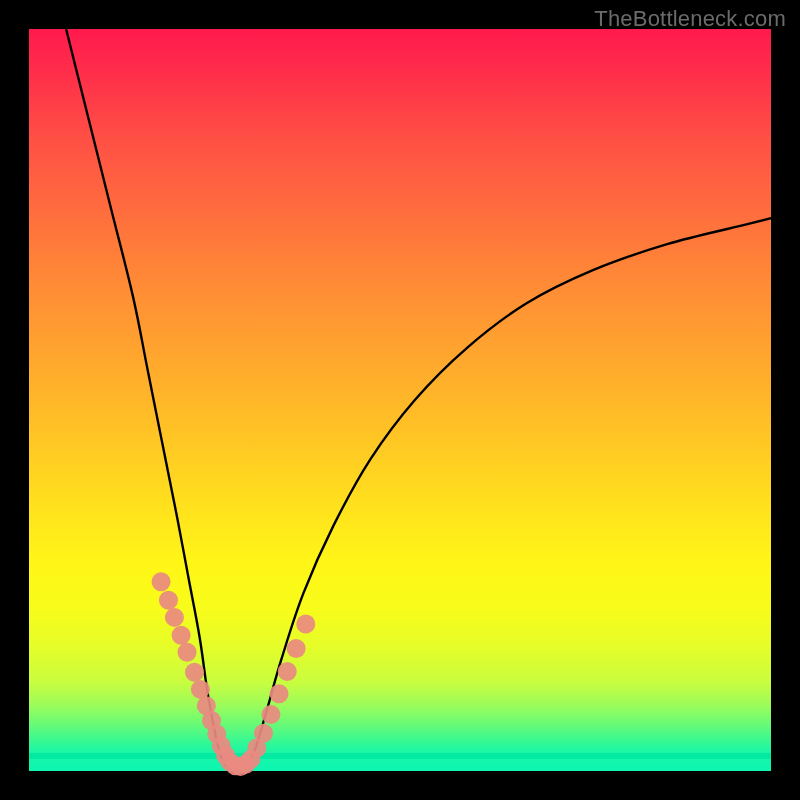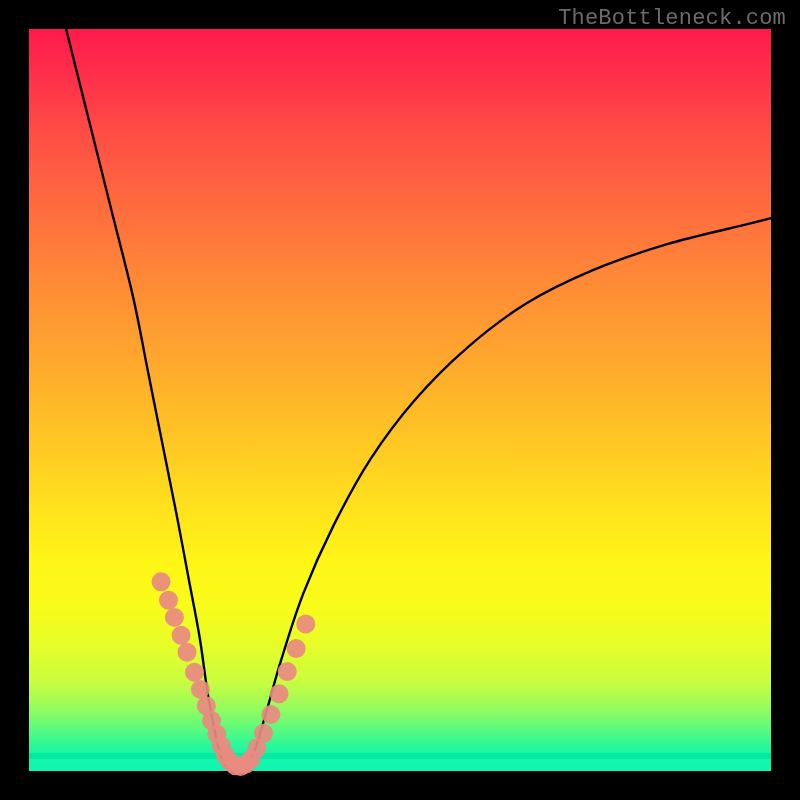--- a/index.html
+++ b/index.html
@@ -57,21 +57,20 @@
   }
   .watermark {
     position: absolute;
     top: 6px;
     right: 14px;
     color: #6b6b6b;
     font-size: 22px;
     letter-spacing: 0.2px;
     font-weight: 500;
     user-select: none;
-    font-family: Liberation Mono, monospace;
   }
   svg.curves {
     position: absolute;
     left: 0;
     top: 0;
     width: 742px;
     height: 742px;
     overflow: visible;
   }
   .curve {

